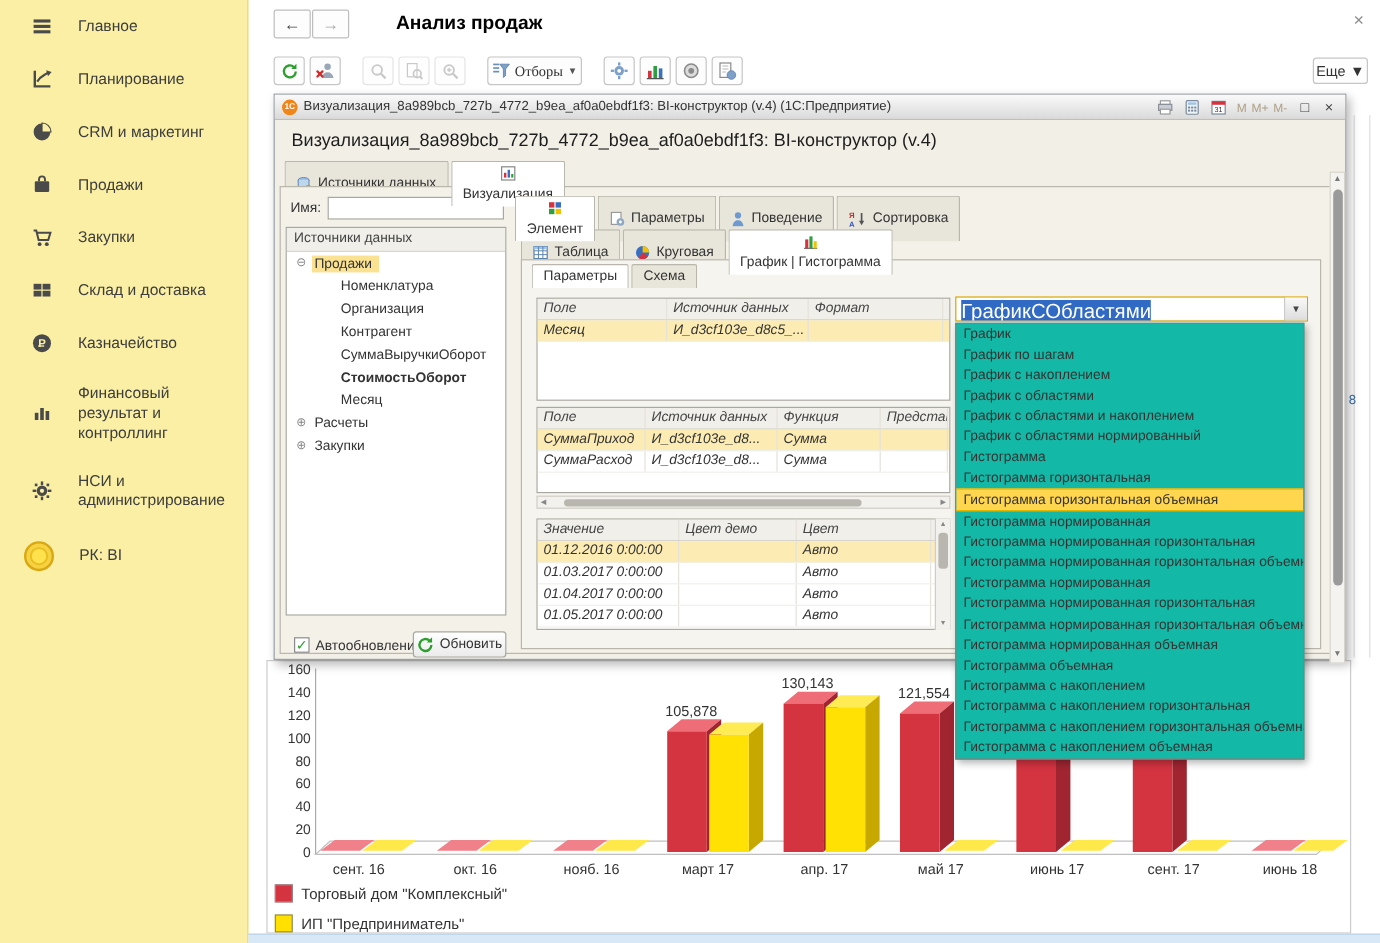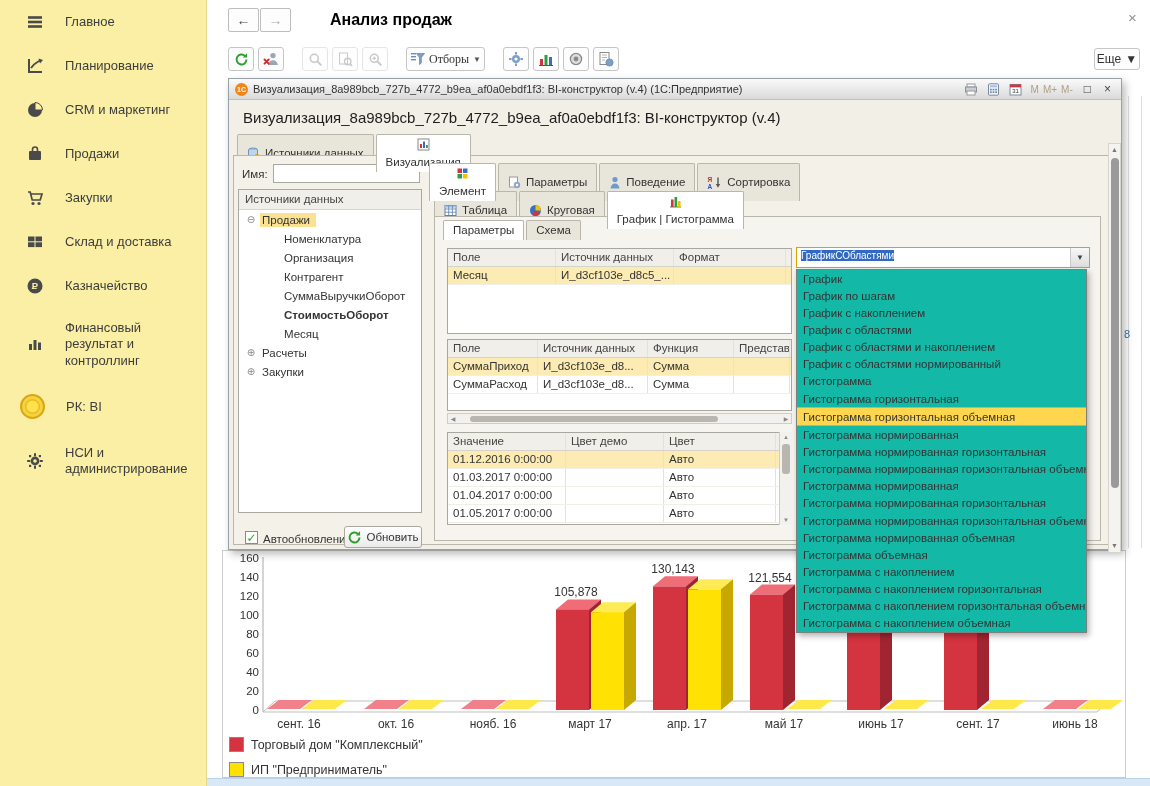--- a/index.html
+++ b/index.html
@@ -79,36 +79,36 @@
   .autoupd-box { position:absolute; left:16px; top:452px; width:13px; height:13px; background:#fff;
     border:1px solid #8a8a8a; display:flex; align-items:center; justify-content:center;
     color:#2fa032; font-size:12px; font-weight:bold; line-height:10px; }
   .btn-refresh { position:absolute; left:115px; top:447px; width:78px; height:22px;
     border:1px solid #a9a8a0; border-radius:3px; background:linear-gradient(#ffffff,#ebebeb);
     display:flex; gap:4px; align-items:center; justify-content:center; font-size:11.5px; cursor:pointer; }
   
   .inner { position:absolute; left:205px; top:137px; width:667px; height:325px;
     border:1px solid #b9b6ac; background:#f6f4ee; }
   .table { position:absolute; background:#fff; border:1px solid #a9a8a0; font-size:11.5px; overflow:hidden; }
-  .t-row { display:flex; border-bottom:1px solid #f0efe8; height:18px; }
+  .t-row { display:flex; border-bottom:1px solid #f0efe8; height:18px;font-style:italic; }
   .t-row.t-head { background:#f0efea; border-bottom:1px solid #d5d3cb; }
   .t-row.sel { background:#fcecb3; }
   .t-cell { padding:2px 5px; border-right:1px solid #e4e2da; overflow:hidden; white-space:nowrap; }
   .t-head .t-cell { color:#444; }
   .hscroll { position:absolute; height:11px; background:#f2f1ed; border:1px solid #cfcdc5;
     display:flex; align-items:center; }
   .hscroll .harr { width:10px; font-size:6px; color:#888; text-align:center; }
   .hthumb { position:absolute; left:22px; top:2px; width:248px; height:6px; background:#b8b6ae; border-radius:3px; }
   .vscroll { position:absolute; width:13px; background:#f2f1ed; border-left:1px solid #cfcdc5; }
   .vscroll .varr { height:10px; font-size:6px; color:#888; text-align:center; line-height:10px; }
   .vthumb { position:absolute; left:2px; width:8px; background:#b8b6ae; border-radius:3px; }
   
   .combo { position:absolute; left:567px; top:168px; width:294px; height:21px; background:#fff;
     border:1px solid #d8a200; display:flex; z-index:40; }
-  .combo-text { flex:1; padding:2px 4px; font-size:10px; overflow:hidden; white-space:nowrap; }
+  .combo-text { flex:1; padding:2px 4px; font-size:17px; overflow:hidden; white-space:nowrap; }
   .combo-text .seltxt { background:#316ac5; color:#fff; }
   .combo-btn { width:19px; border-left:1px solid #c9c9c9; background:linear-gradient(#f8f8f8,#dddddd);
     display:flex; align-items:center; justify-content:center; font-size:8px; color:#444; cursor:pointer; }
   .dropdown { position:absolute; left:567px; top:190px; width:291px; height:364px; background:#14b8a6;
     border:1px solid #7f7f7f; z-index:100; box-shadow:2px 3px 6px rgba(0,0,0,.3);
     display:flex; flex-direction:column; }
   .dd-item { flex:1; display:flex; align-items:center; padding:0 6px; font-size:11.5px;
     white-space:nowrap; overflow:hidden; cursor:pointer; }
   .dd-item.sel { background:#ffd64d; border-top:1px solid #e3b400; border-bottom:1px solid #e3b400; }
   
@@ -200,47 +200,47 @@
           <svg width="18" height="18" viewBox="0 0 18 18">
             <g fill="#4a4a4a">
               <rect x="3" y="9" width="3" height="6"></rect>
               <rect x="7.5" y="5" width="3" height="10"></rect>
               <rect x="12" y="7.5" width="3" height="7.5"></rect>
             </g>
           </svg>
         </span>
         <span class="sb-label">Финансовый результат и контроллинг</span>
       </div>
-      <div class="sb-item big">
-        <span class="sb-icon">
-          <svg width="27" height="27" viewBox="0 0 27 27">
-            <circle cx="13.5" cy="13.5" r="11.5" fill="#f6d243" stroke="#d9a712" stroke-width="2"></circle>
-            <circle cx="13.5" cy="13.5" r="6.8" fill="#ffe14d" stroke="#e8bd20" stroke-width="1.5"></circle>
-          </svg>
-        </span>
-        <span class="sb-label">РК: BI</span>
-      </div>
       <div class="sb-item">
         <span class="sb-icon">
           <svg width="18" height="18" viewBox="0 0 18 18">
             <g fill="#4a4a4a">
               <circle cx="9" cy="9" r="4.4"></circle>
               <rect x="8" y="1.2" width="2" height="3"></rect>
               <rect x="8" y="13.8" width="2" height="3"></rect>
               <rect x="1.2" y="8" width="3" height="2"></rect>
               <rect x="13.8" y="8" width="3" height="2"></rect>
               <rect x="3" y="3" width="2.2" height="2.2"></rect>
               <rect x="12.8" y="3" width="2.2" height="2.2"></rect>
               <rect x="3" y="12.8" width="2.2" height="2.2"></rect>
               <rect x="12.8" y="12.8" width="2.2" height="2.2"></rect>
             </g>
             <circle cx="9" cy="9" r="1.8" fill="#faefa5"></circle>
           </svg>
         </span>
         <span class="sb-label">НСИ и администрирование</span>
+      </div>
+      <div class="sb-item big">
+        <span class="sb-icon">
+          <svg width="27" height="27" viewBox="0 0 27 27">
+            <circle cx="13.5" cy="13.5" r="11.5" fill="#f6d243" stroke="#d9a712" stroke-width="2"></circle>
+            <circle cx="13.5" cy="13.5" r="6.8" fill="#ffe14d" stroke="#e8bd20" stroke-width="1.5"></circle>
+          </svg>
+        </span>
+        <span class="sb-label">РК: BI</span>
       </div>
     </div>
 </div>
 
 <div class="navbtn" style="left:228px;">
   <span style="color:#444;font-weight:bold;">←</span>
 </div>
 <div class="navbtn" style="left:260px;">
   <span style="color:#aaa;">→</span>
 </div>

